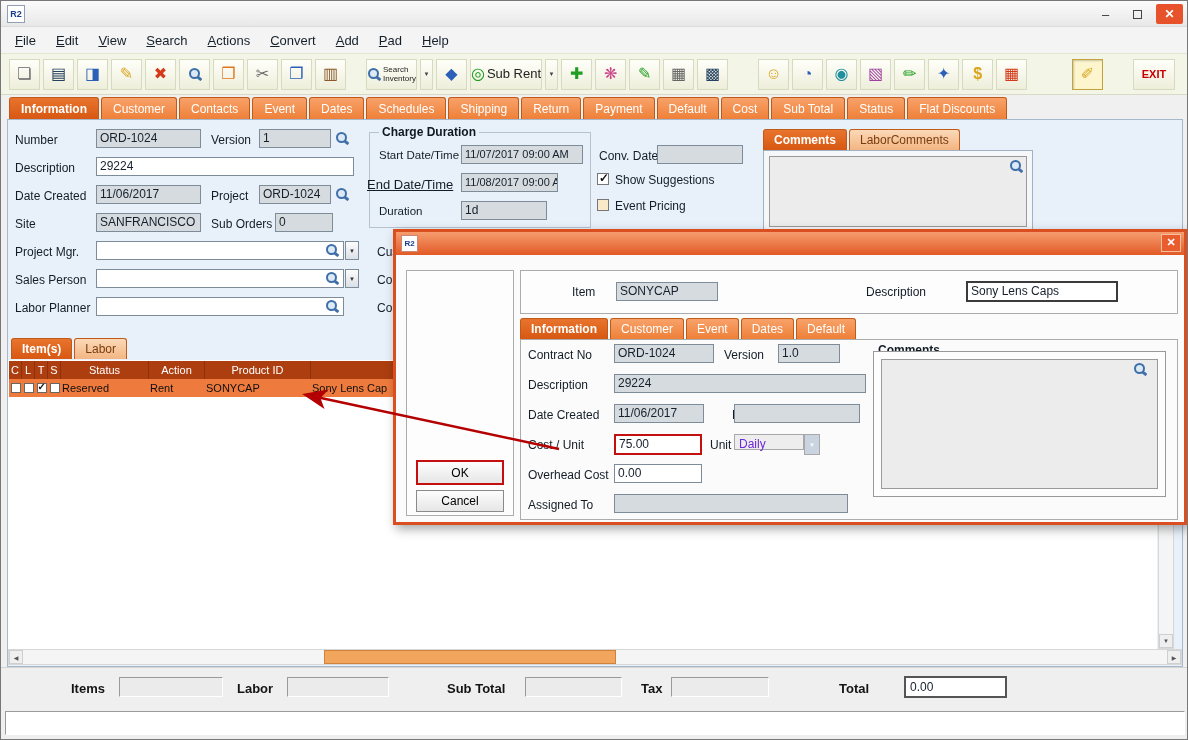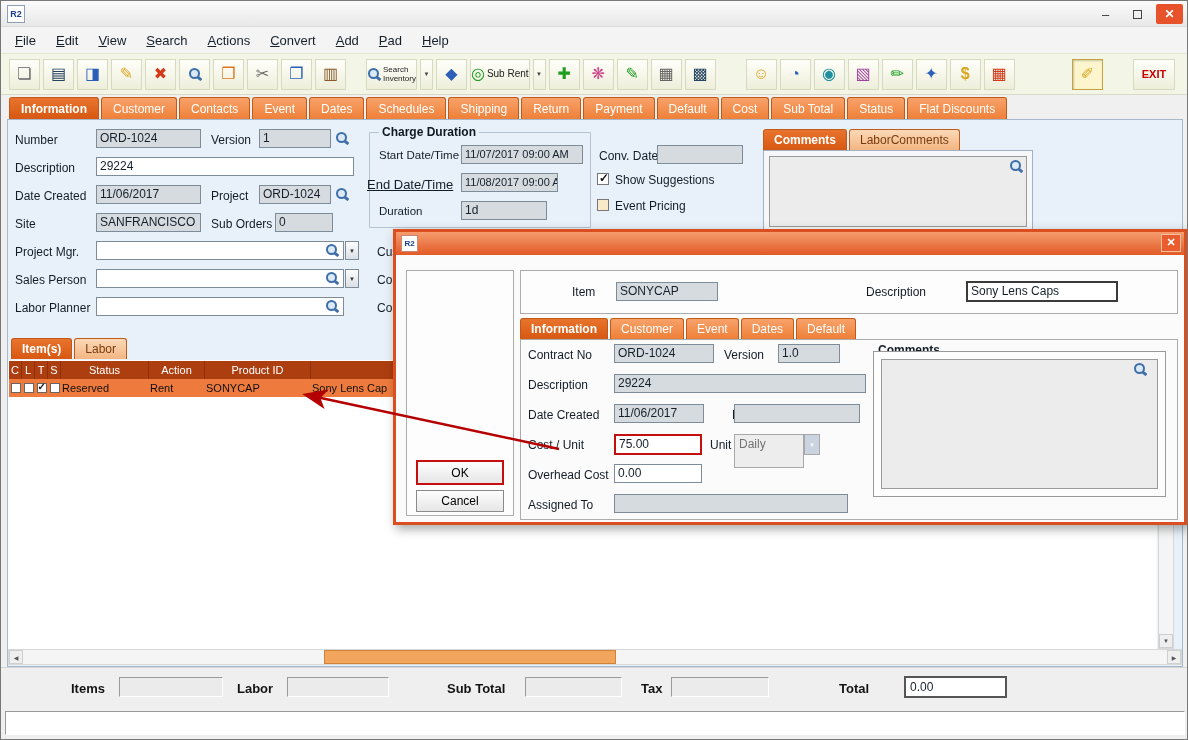--- a/index.html
+++ b/index.html
@@ -32,21 +32,21 @@
              display:flex; align-items:center; gap:3px; padding:0 8px; }
   .tbtn { height:31px; min-width:31px; border:1px solid #D8D9C1; background:linear-gradient(#FFFFFA,#EDEEDA);
           display:flex; align-items:center; justify-content:center; gap:2px; }
   .tbtn .g { line-height:1; font-size:16px; }
   .dd { min-width:13px; width:13px; height:31px; border:1px solid #D8D9C1; font-size:6px; color:#444;
         background:linear-gradient(#FFFFFA,#EDEEDA); display:flex; align-items:center; justify-content:center; }
   .tsp { width:14px; } .tsp2 { width:24px; }
   .tbtn.hl { background:#FCF5CD; border:1px solid #C2A33C; box-shadow:inset 1px 1px 2px rgba(0,0,0,.2); }
   .tbtn.exit { margin-right:4px; width:42px; color:#C80000; font-weight:bold; font-size:11px; }
   .tt { display:flex; flex-direction:column; align-items:flex-start; font-size:8px; line-height:9px; color:#222; }
-  .tt1 { font-size:10px; line-height:10px; }
+  .tt1 { font-size:13px; line-height:10px; }
   .c-red{color:#D43A1A}.c-blue{color:#2B5FB8}.c-green{color:#1F9E1F}.c-yellow{color:#D9A520}
   .c-gray{color:#666}.c-purple{color:#A040A0}.c-orange{color:#E07820}.c-brown{color:#8A5A2A}
   .c-dblue{color:#23425F}.c-pink{color:#CC4488}.c-teal{color:#2090A0}
 
   
   .tabbar { position:absolute; display:flex; gap:2px; height:22px; }
   .tab { height:22px; padding:0 11px; display:flex; align-items:center; color:#FFF; font-size:12px;
          background:linear-gradient(#F8A26A,#EE8038); border:1px solid #C05A18; border-bottom:none;
          border-radius:3px 3px 0 0; white-space:nowrap; }
   .tab.active { background:linear-gradient(#E9742D,#D75812); font-weight:bold; }
@@ -115,21 +115,21 @@
   .dlg-badge { position:absolute; left:5px; top:3px; width:17px; height:17px; background:#FFF;
                border:1px solid #C87; color:#1A3C8F; font-size:8px; font-weight:bold; text-align:center; line-height:15px; }
   .dlg-close { position:absolute; right:3px; top:2px; width:20px; height:18px; background:#E95C2E;
                border:1px solid #F6BFA2; color:#FFF; font-size:11px; font-weight:bold; text-align:center; line-height:15px; }
   .dlg-panel { position:absolute; border:1px solid #ACACAC; background:#FDFDFD; }
   .btn { position:absolute; background:linear-gradient(#FDFDFD,#E6E6E6); border:1px solid #8A8A8A;
          font-size:12px; display:flex; align-items:center; justify-content:center; }
   .btn.ok { border:2px solid #C40F0F; }
   .red-border { border:2px solid #C40F0F !important; }
   .strong-border { border:2px solid #3A3A3A !important; height:21px !important; line-height:17px !important; }
-  .combo-dis { position:absolute; height:34px; border:1px solid #A8A8A8; background:#EDEDED; color:#737373;
+  .combo-dis { position:absolute; height:16px; border:1px solid #A8A8A8; background:#EDEDED; color:#6d28d9;
                font-size:12px; line-height:19px; padding:0 4px; }
   .combo-dis-dd { position:absolute; width:16px; height:21px; border:1px solid #A8A8A8; background:#C9D4E0;
                   color:#F5F8FB; font-size:6px; display:flex; align-items:center; justify-content:center; }
   .annot-arrow { position:absolute; left:280px; top:372px; z-index:60; }
 </style>
 </head>
 <body>
 
 <div class="win">
 

